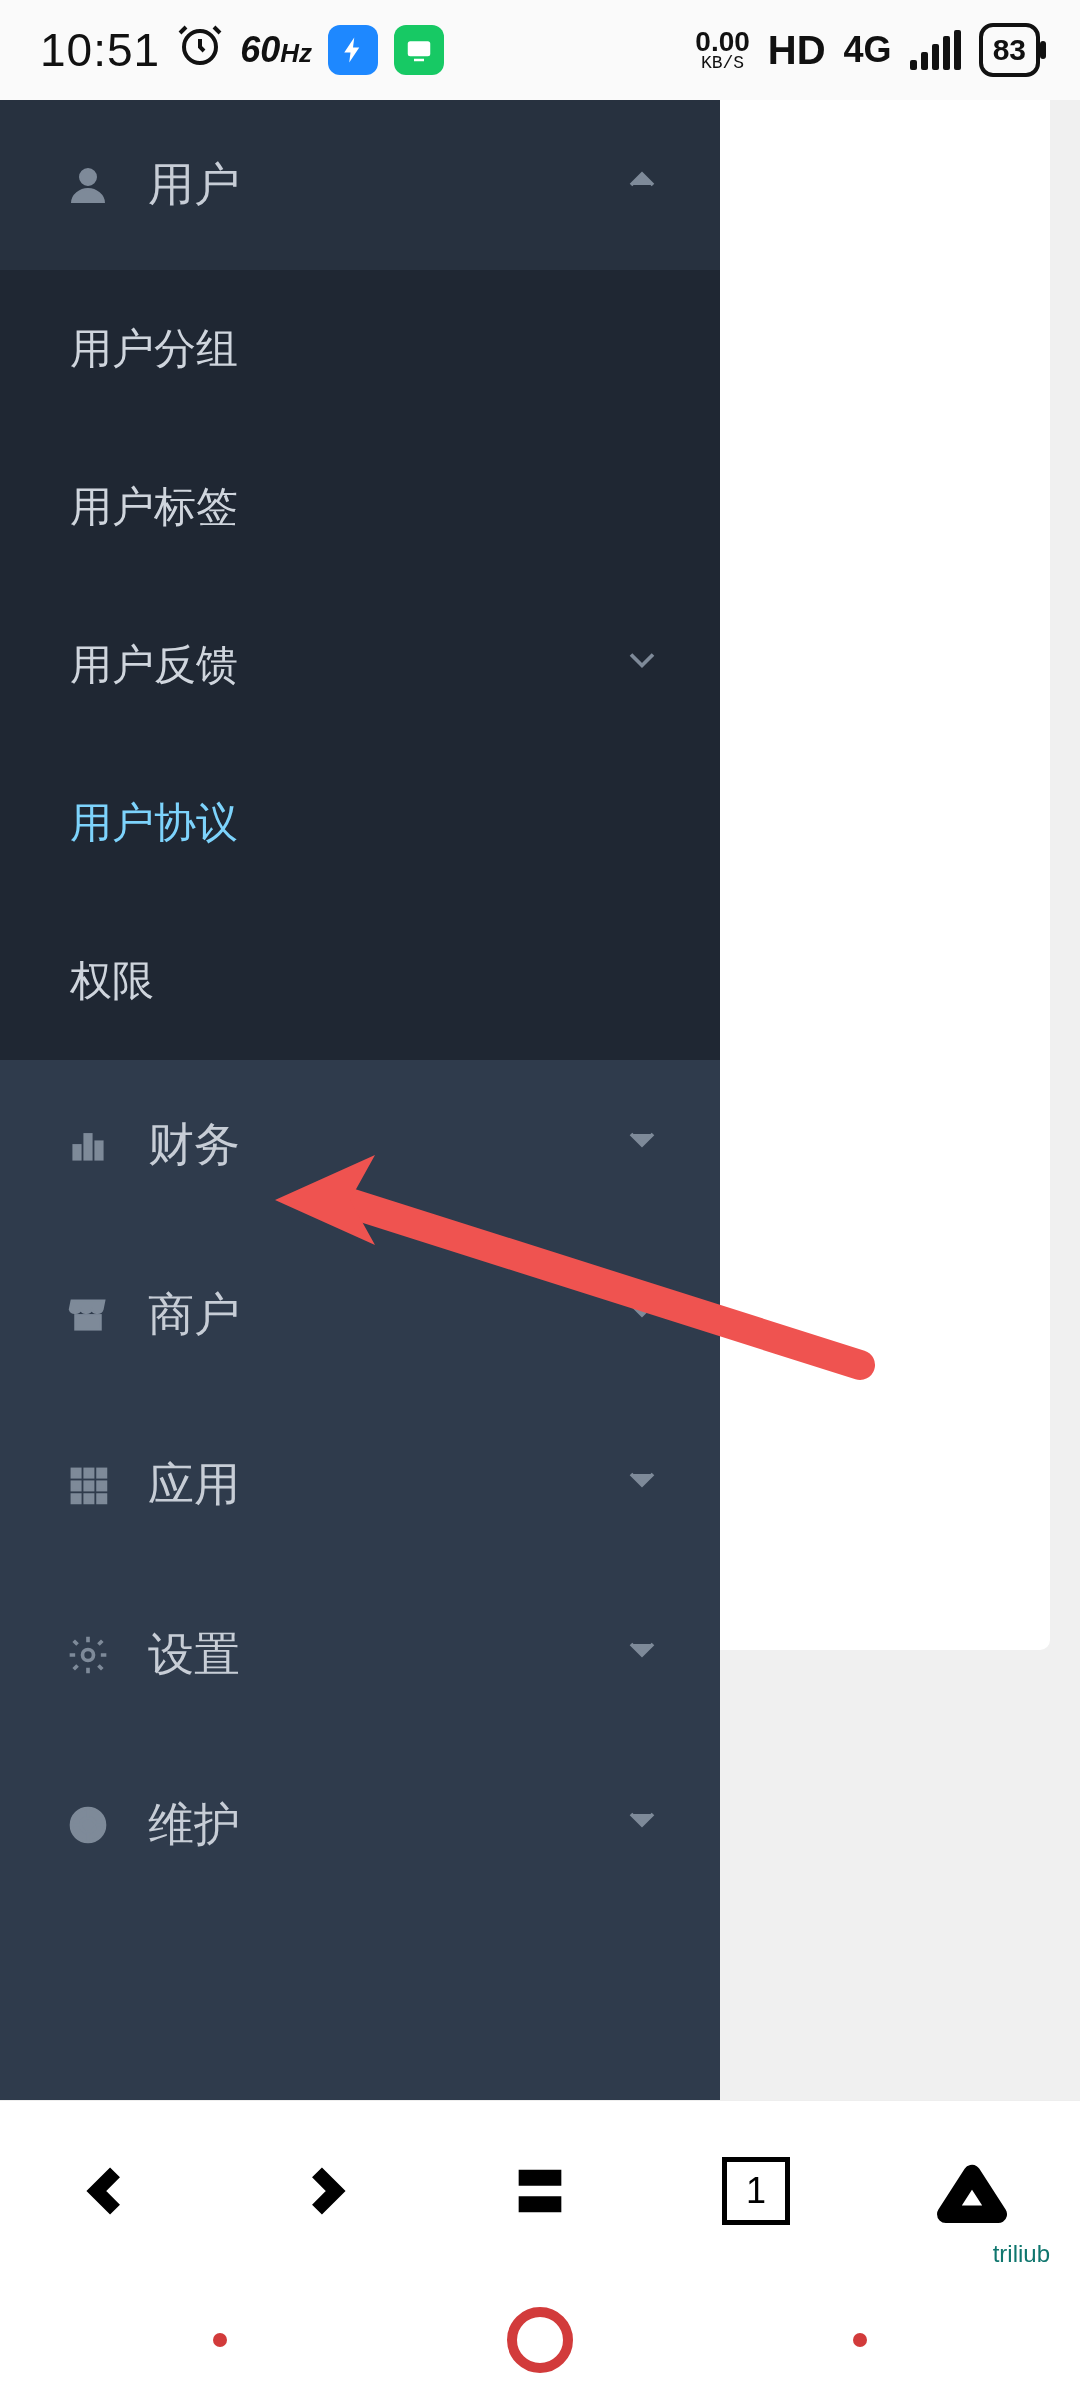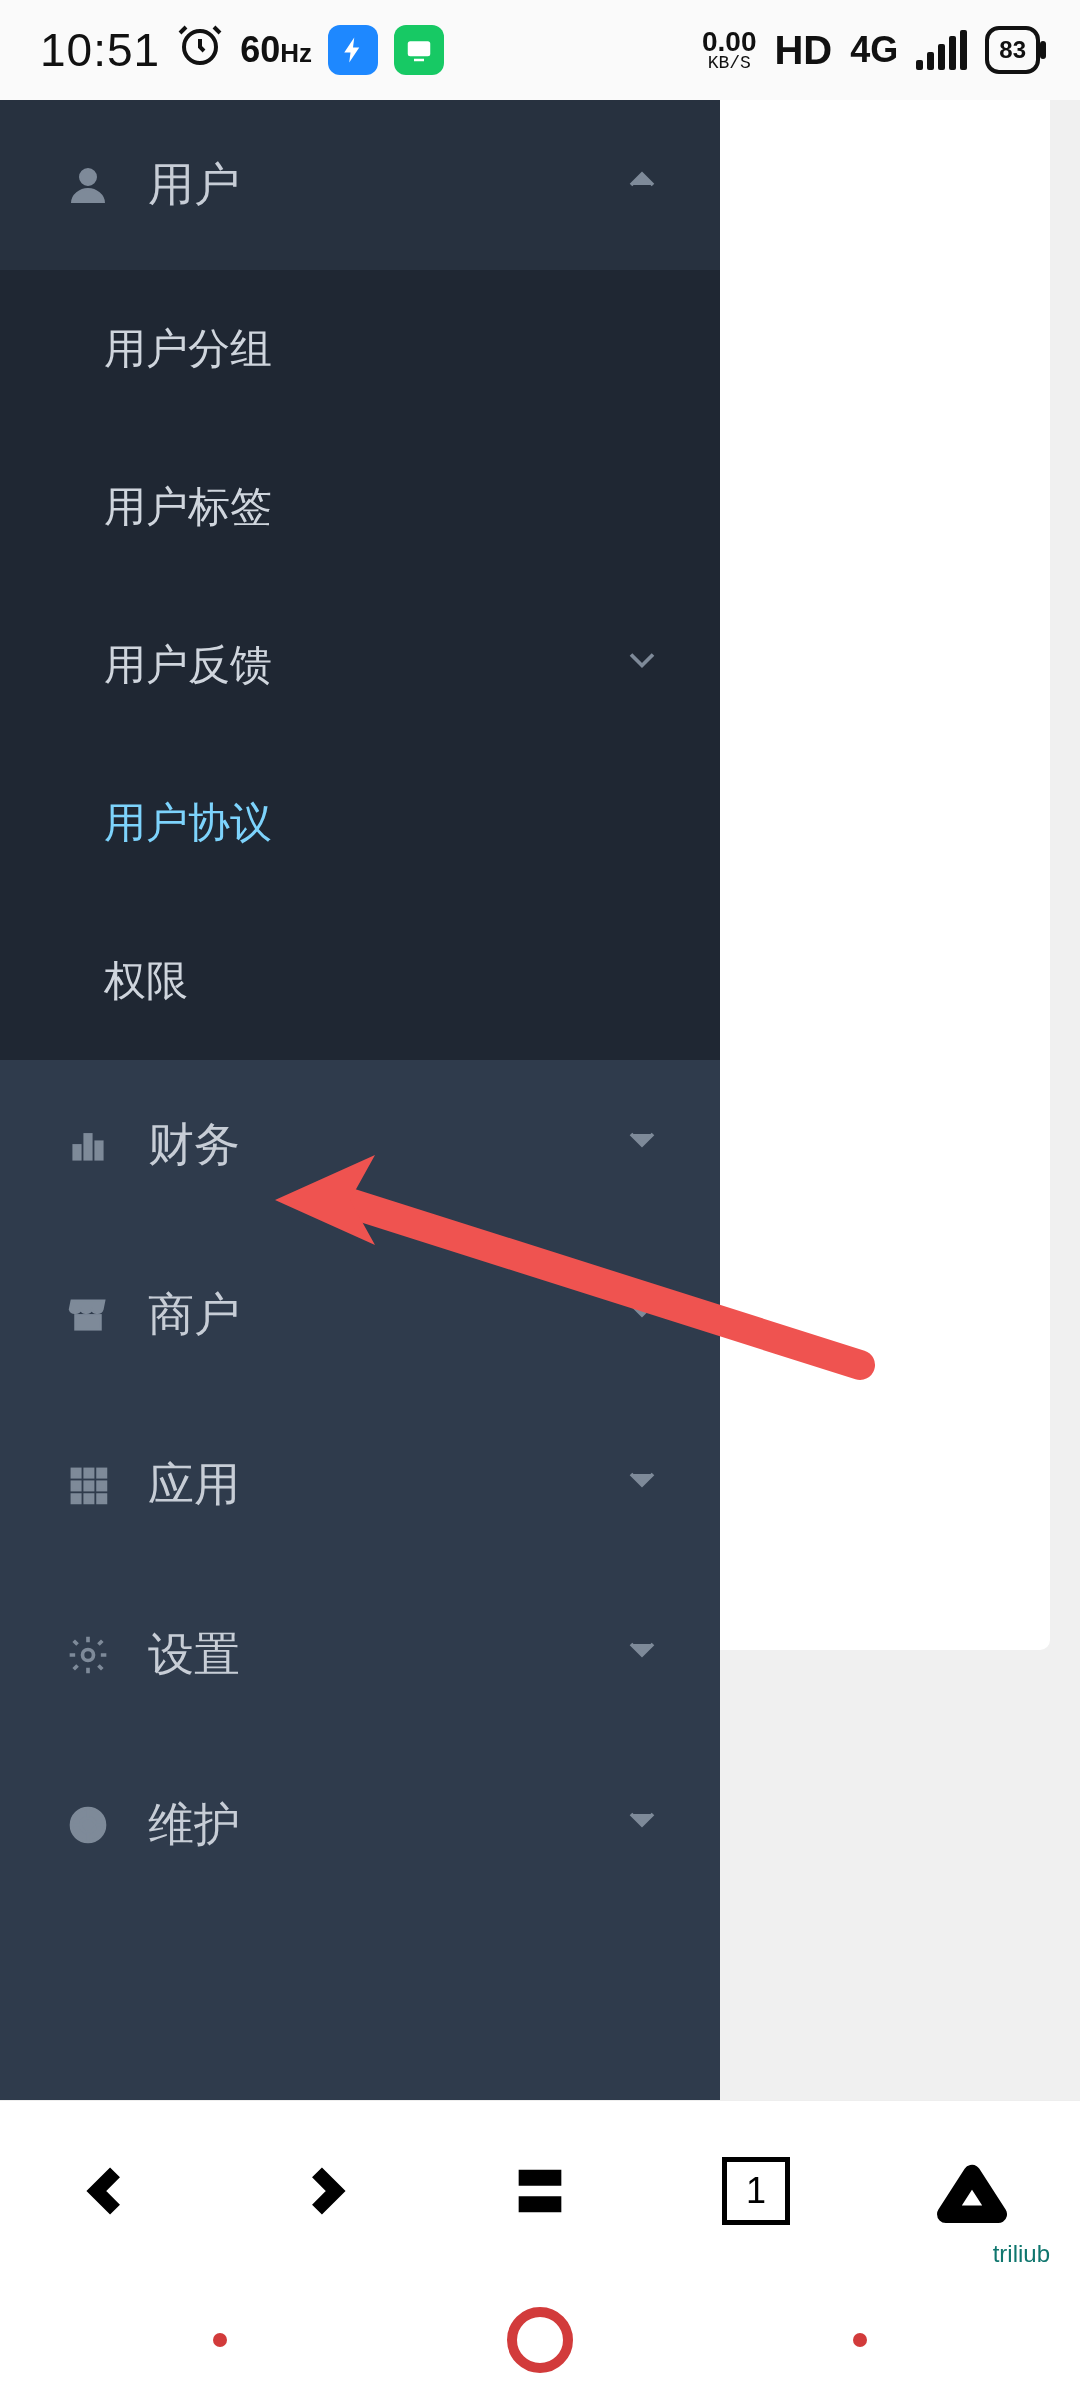--- a/index.html
+++ b/index.html
@@ -22,40 +22,40 @@
     align-items: center;
     justify-content: space-between;
     padding: 0 40px 0 40px;
     font-size: 46px;
     color: #111;
   }
   .status-left { display: flex; align-items: center; gap: 16px; }
   .status-right { display: flex; align-items: center; gap: 18px; }
   .clock { font-weight: 400; letter-spacing: 1px; }
   .alarm-icon svg { width: 48px; height: 48px; }
-  .hz { font-size: 36px; font-weight: 700; }
+  .hz { font-size: 36px; font-weight: 700; font-style: italic; }
   .hz .small { font-size: 26px; }
   .chip-icon { width: 50px; height: 50px; border-radius: 12px; display: flex; align-items: center; justify-content: center; }
   .chip-blue { background: #1e88ff; color: #fff; }
   .chip-green { background: #17c964; color: #fff; }
   .chip-icon svg { width: 30px; height: 30px; }
   .kbs { text-align: center; line-height: 0.9; font-size: 28px; }
   .kbs .top { font-weight: 600; }
   .kbs .bot { font-size: 18px; font-family: Liberation Mono, monospace; }
   .hd { font-weight: 700; font-size: 40px; }
   .fourg { display: flex; align-items: flex-start; gap: 2px; }
   .fourg .lbl { font-size: 36px; font-weight: 600; }
   .signal-bars { display: flex; align-items: flex-end; gap: 4px; height: 40px; }
   .signal-bars span { width: 7px; background: #111; border-radius: 2px; }
   .signal-bars span:nth-child(1){height:10px}
   .signal-bars span:nth-child(2){height:18px}
   .signal-bars span:nth-child(3){height:26px}
   .signal-bars span:nth-child(4){height:34px}
   .signal-bars span:nth-child(5){height:40px}
-  .battery { display:flex; align-items:center; border: 4px solid #111; border-radius: 14px; padding: 6px 10px; font-size: 24px; font-weight: 700; position: relative;}
+  .battery { display:flex; align-items:center; border: 4px solid #111; border-radius: 14px; padding: 6px 10px; font-size: 30px; font-weight: 700; position: relative;}
   .battery::after { content:""; position:absolute; right:-10px; top:50%; transform:translateY(-50%); width:6px; height:18px; background:#111; border-radius:3px;}
 
   
   .content {
     position: relative;
     width: 100%;
     height: 2100px; 
     background: #f0f0f0;
   }
   .right-panel {
@@ -91,21 +91,21 @@
   .sec-head.expanded { background: #27313f; }
   .sec-head .icon { width: 56px; display:flex; justify-content:center; }
   .sec-head .chev { position:absolute; right: 56px; top:50%; transform:translateY(-50%);}
   .sec-head svg { stroke: #7e8a99; fill: #7e8a99; }
 
   .sub-list { background: #1f2733; }
   .sub-item {
     height: 158px;
     display: flex;
     align-items: center;
-    padding-left: 104px;
+    padding-left: 70px;
     padding-right: 40px;
     font-size: 42px;
     color: #cfd5dd;
     position: relative;
   }
   .sub-item.active { color: #7dd3fc; }
   .sub-item .chev { position:absolute; right:56px; top:50%; transform:translateY(-50%);}
   .sub-item svg { stroke:#7e8a99; fill:none; }
 
   .chev-svg { width: 44px; height: 44px; }

